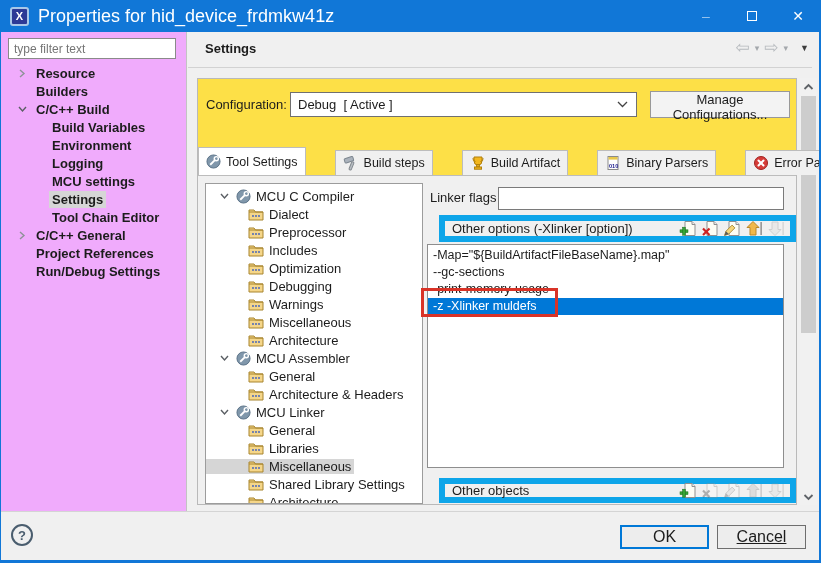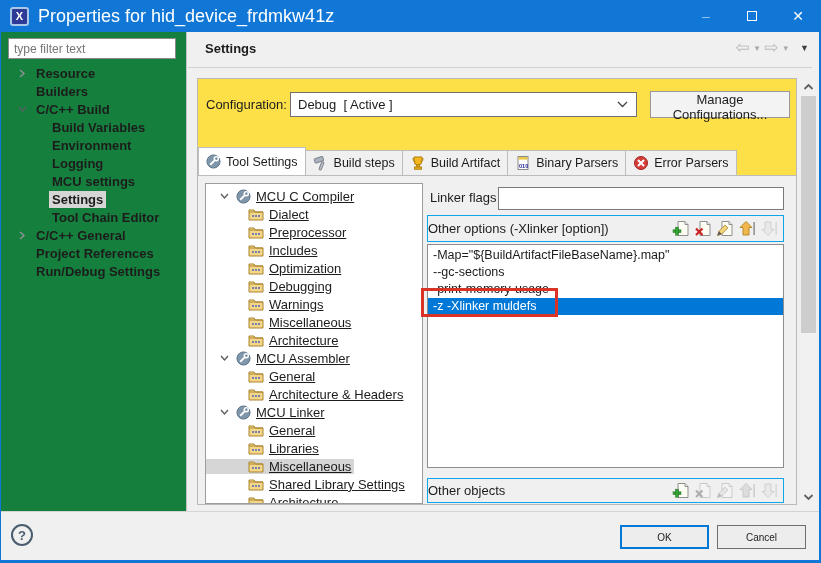--- a/index.html
+++ b/index.html
@@ -13,21 +13,21 @@
   
   .titlebar{position:absolute;left:0;top:0;width:100%;height:32px;background:var(--titlebar);display:flex;align-items:center;color:#fff;z-index:10;}
   .app-icon{margin-left:10px;width:19px;height:19px;background:#2d3a96;border:2px solid #a9c7e8;border-radius:3px;display:flex;align-items:center;justify-content:center;font-weight:bold;font-size:11px;color:#fff;}
   .win-title{margin-left:9px;font-size:18px;}
   .win-controls{margin-left:auto;display:flex;height:100%;}
   .win-btn{width:46px;height:32px;display:flex;align-items:center;justify-content:center;font-size:14px;cursor:default;}
   .win-btn .dim{opacity:.55;}
   .max-box{width:10px;height:10px;border:1px solid #fff;}
 
   
-  .sidebar{position:absolute;left:0;top:32px;width:187px;height:479px;border-right:1px solid #c3c3c3;background:#15803d;}
+  .sidebar{position:absolute;left:0;top:32px;width:187px;height:479px;border-right:1px solid #c3c3c3;background:#f0abfc;}
   .filter{position:absolute;left:8px;top:6px;width:168px;height:21px;border:1px solid #8a8a8a;font-size:12px;padding:0 5px;color:#333;background:#fff;}
   .filter::placeholder{color:#757575;}
   .nav-tree{position:absolute;left:0;top:32px;width:100%;}
   .nav-row{height:18px;display:flex;align-items:center;white-space:nowrap;}
   .arrow-slot{width:12px;height:12px;margin-left:16px;display:flex;align-items:center;justify-content:center;flex:none;}
   .nav-lbl{margin-left:5px;padding:1px 3px;font-weight:bold;}
   .nav-row.child .nav-lbl{margin-left:21px;}
   .sel-gray{background:var(--treesel);}
 
   
@@ -40,61 +40,61 @@
 
   
   .outer-panel{position:absolute;left:197px;top:78px;width:600px;height:427px;border:1px solid #b9b9b9;background:#fde047;}
   .config-label{position:absolute;left:8px;top:13px;height:25px;line-height:25px;}
   .combo{position:absolute;left:92px;top:13px;width:347px;height:25px;background:#fff;border:1px solid #707070;display:flex;align-items:center;padding-left:7px;}
   .combo-val{white-space:pre;}
   .combo-chev{margin-left:auto;margin-right:8px;display:flex;}
   .manage-btn{position:absolute;left:452px;top:12px;width:140px;height:27px;background:#f3f3f3;border:1px solid #989898;font-size:13px;color:#1c1c1c;}
 
   
-  .tab-strip{position:absolute;left:0;top:68px;width:598px;height:28px;display:flex;align-items:flex-end;z-index:3;}
+  .tab-strip{position:absolute;left:0;top:68px;width:598px;height:28px;display:flex;align-items:flex-end;z-index:3;gap:30px;}
   .tab{height:25px;display:flex;align-items:center;gap:5px;padding:0 7px;font-size:12.5px;border:1px solid #bcbcbc;border-bottom:none;background:#f0f0f0;margin-right:-1px;white-space:nowrap;}
   .tab.active{height:28px;background:#fff;z-index:4;}
   .tab-body{position:absolute;left:0;top:96px;width:598px;height:329px;border-top:1px solid #bcbcbc;background:#f0f0f0;}
 
   
-  .tool-tree{position:absolute;left:7px;top:7px;width:218px;height:321px;background:#fff;border:1px solid #9c9c9c;overflow:hidden;padding-top:3px;text-decoration:underline;}
+  .tool-tree{position:absolute;left:7px;top:7px;width:218px;height:321px;background:#fff;border:1px solid #9c9c9c;overflow:hidden;padding-top:3px;}
   .tt-row{height:18px;display:flex;align-items:center;white-space:nowrap;}
   .tt-arrow{width:12px;height:12px;margin-left:12px;display:flex;align-items:center;justify-content:center;flex:none;}
   .tt-ic{display:flex;align-items:center;flex:none;margin-left:6px;}
   .tt-row.cat .tt-ic{margin-left:42px;}
   .tt-hl{display:flex;align-items:center;padding-right:3px;}
   .tt-hl.sel{background:var(--treesel);}
   .tt-lbl{margin-left:5px;}
 
   
   .flags-label{position:absolute;left:232px;top:14px;}
   .flags-input{position:absolute;left:300px;top:11px;width:286px;height:23px;border:1px solid #7a7a7a;background:#fff;padding:0 5px;font-size:13px;}
-  .group-hd{position:absolute;left:229px;width:357px;border:1px solid #0ea5e9;background:#f0f0f0;display:flex;align-items:center;}
+  .group-hd{position:absolute;left:241px;width:357px;border:6px solid #0ea5e9;background:#f0f0f0;display:flex;align-items:center;padding-left:7px;}
   .group-hd.opts{top:39px;height:27px;}
   .group-hd.objs{top:302px;height:25px;gap:44px;}
   .icon-row{margin-left:auto;margin-right:5px;display:flex;align-items:center;gap:4px;}
   .tb-ic{width:18px;height:17px;display:flex;align-items:center;justify-content:center;}
   .tb-ic.off{opacity:.38;filter:grayscale(1);}
   .opt-list{position:absolute;left:229px;top:68px;width:357px;height:224px;border:1px solid #8e8e8e;background:#fff;padding-top:2px;overflow:hidden;}
   .opt-row{height:17px;line-height:17px;padding-left:5px;white-space:pre;font-size:12.5px;}
   .opt-row.selected{background:var(--listsel);color:#fff;}
   .red-box{position:absolute;left:223px;top:112px;width:137px;height:29px;border:3px solid var(--red);z-index:6;pointer-events:none;}
 
   
   .vscroll{position:absolute;left:800px;top:78px;width:17px;height:427px;background:#f1f1f1;}
   .sb-btn{position:absolute;left:0;width:17px;height:17px;display:flex;align-items:center;justify-content:center;}
   .sb-btn.up{top:0;} .sb-btn.down{bottom:0;}
   .sb-thumb{position:absolute;left:1px;top:18px;width:15px;height:237px;background:#cdcdcd;}
 
   
   .fsep{position:absolute;left:0;top:511px;width:100%;height:1px;background:#d4d4d4;}
   .help-btn{position:absolute;left:11px;top:524px;width:22px;height:22px;border:2px solid #4a5d6e;border-radius:50%;color:#4a5d6e;font-weight:bold;font-size:13px;display:flex;align-items:center;justify-content:center;background:transparent;}
-  .btn{position:absolute;top:525px;height:24px;background:#ededed;font-size:10px;color:#1c1c1c;}
+  .btn{position:absolute;top:525px;height:24px;background:#ededed;font-size:16px;color:#1c1c1c;}
   .ok-btn{left:620px;width:89px;border:2px solid var(--listsel);}
-  .cancel-btn{left:717px;width:89px;border:1px solid #6e6e6e;}
+  .cancel-btn{left:717px;width:89px;border:1px solid #6e6e6e;text-decoration:underline;}
 </style>
 </head>
 <body>
 
 <div class="frame"></div>
 
 <div class="titlebar">
   <div class="app-icon">X</div>
   <div class="win-title">Properties for hid_device_frdmkw41z</div>
   <div class="win-controls">

